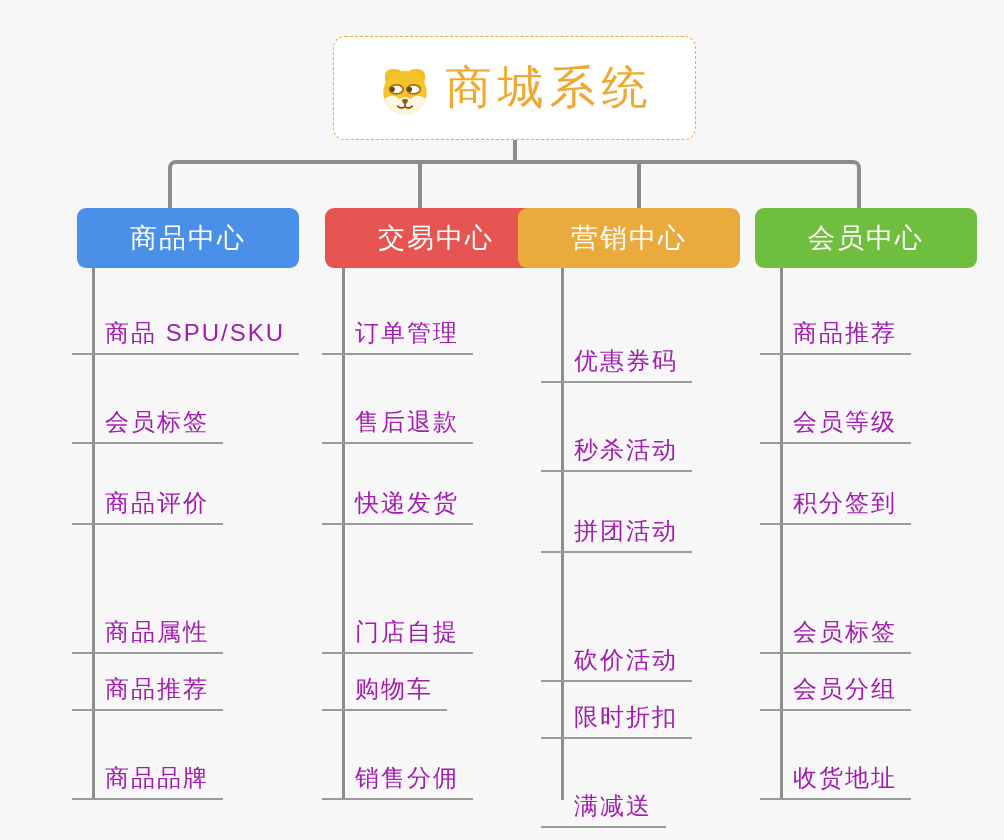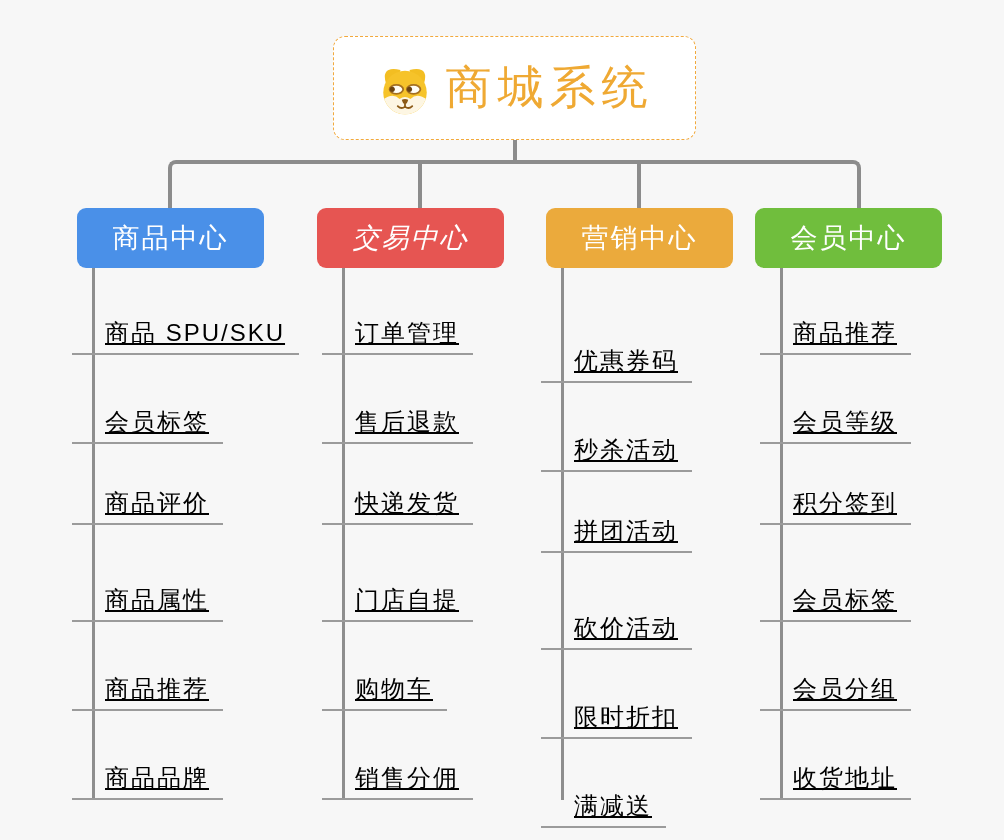--- a/index.html
+++ b/index.html
@@ -34,41 +34,40 @@
   .bus-right{
     left:494px;top:160px;width:347px;height:50px;
     border-right:4px solid #8c8c8c;border-top:4px solid #8c8c8c;
     border-top-right-radius:8px;box-sizing:border-box;
   }
   .drop2{left:398px;top:163px;width:4px;height:45px;}
   .drop3{left:617px;top:163px;width:4px;height:45px;}
 
   
   .branch{
-    top:208px;width:187px;height:60px;border-radius:9px;
+    top:208px;width:222px;height:60px;border-radius:9px;
     display:flex;align-items:center;justify-content:center;
     color:#ffffff;font-size:27px;letter-spacing:2px;white-space:nowrap;
   }
-  .bn0{left:57px;} .bn1{left:297px;font-style:italic;} .bn2{left:526px;font-family:Liberation Mono, monospace;} .bn3{left:735px;}
+  .bn0{left:57px;} .bn1{left:305px;} .bn2{left:498px;font-family:Liberation Mono, monospace;} .bn3{left:735px;}
 
   
   .trunk{top:268px;width:3px;height:532px;background:#8e8e8e;}
   .tk0{left:72px;} .tk1{left:322px;} .tk2{left:541px;} .tk3{left:760px;}
 
   
   .leaf{
     position:absolute;
-    font-size:24px;line-height:30px;letter-spacing:2px;color:#000000;
+    font-size:24px;line-height:30px;letter-spacing:2px;color:#a21caf;
     padding:0 14px 5px 33px;
     border-bottom:2px solid #9b9b9b;
     white-space:nowrap;
-    text-decoration:underline;
   }
   .c0{left:72px;} .c1{left:322px;} .c2{left:541px;margin-top:28px;} .c3{left:760px;}
-  .r0{top:318px;} .r1{top:407px;} .r2{top:488px;} .r3{top:585px;}
+  .r0{top:318px;} .r1{top:407px;} .r2{top:488px;} .r3{top:617px;}
   .r4{top:674px;} .r5{top:763px;}
 </style>
 </head>
 <body>
 
 <div class="abs root-node">
   <span class="root-icon">
     <svg viewBox="0 0 64 64" width="58" height="58" aria-hidden="true">
 
       <path d="M11 27 Q5 7 27 12 L22 29 Z" fill="#f3be22"></path>

